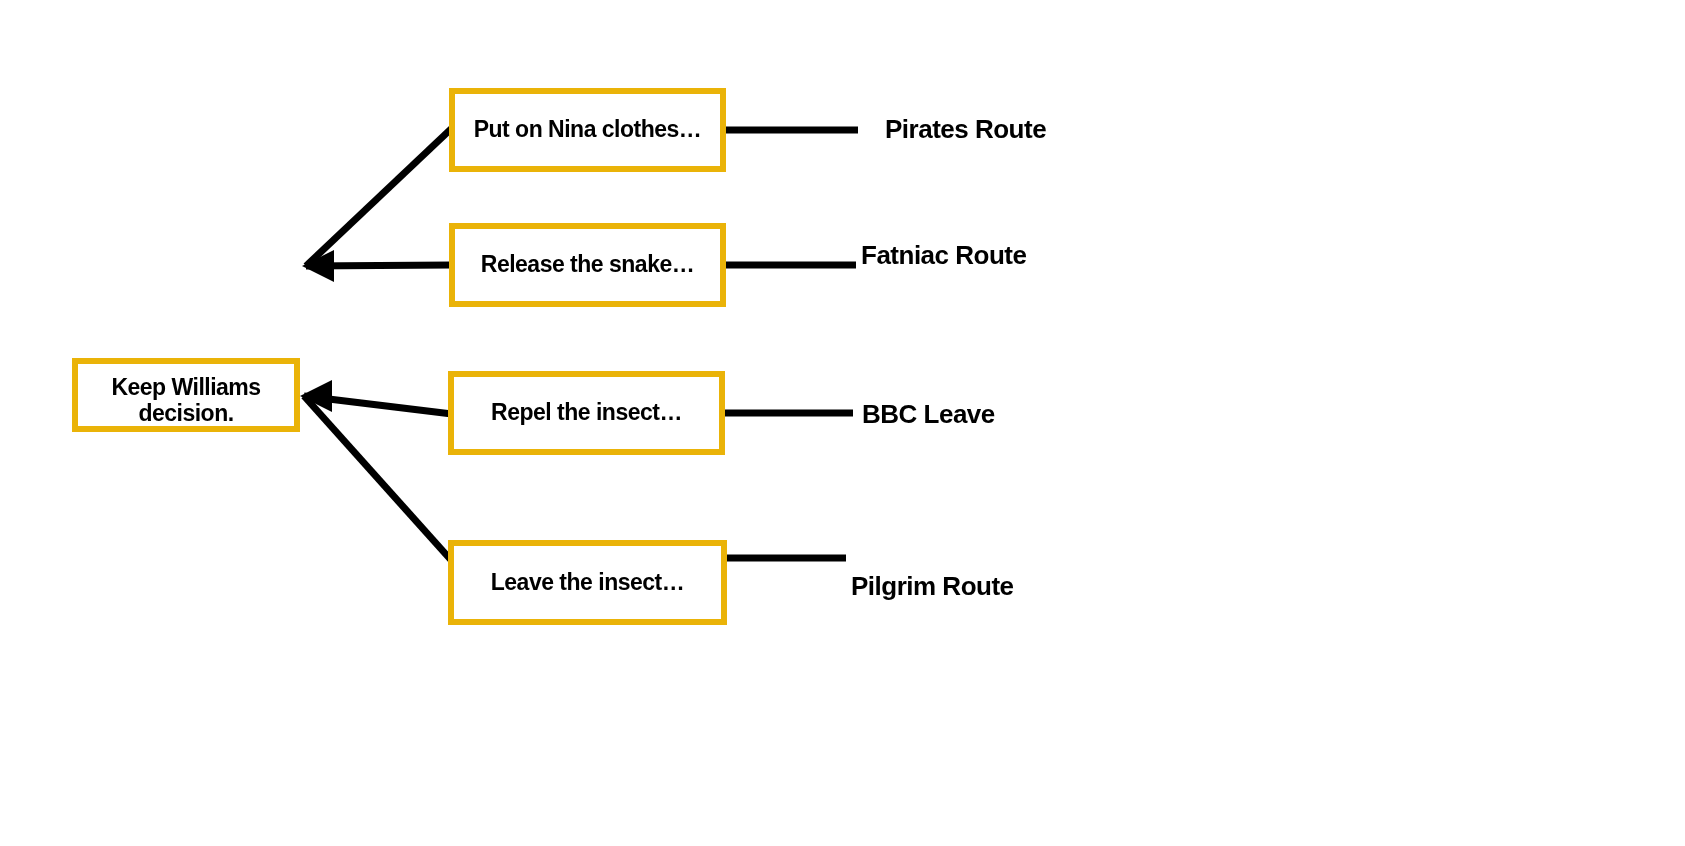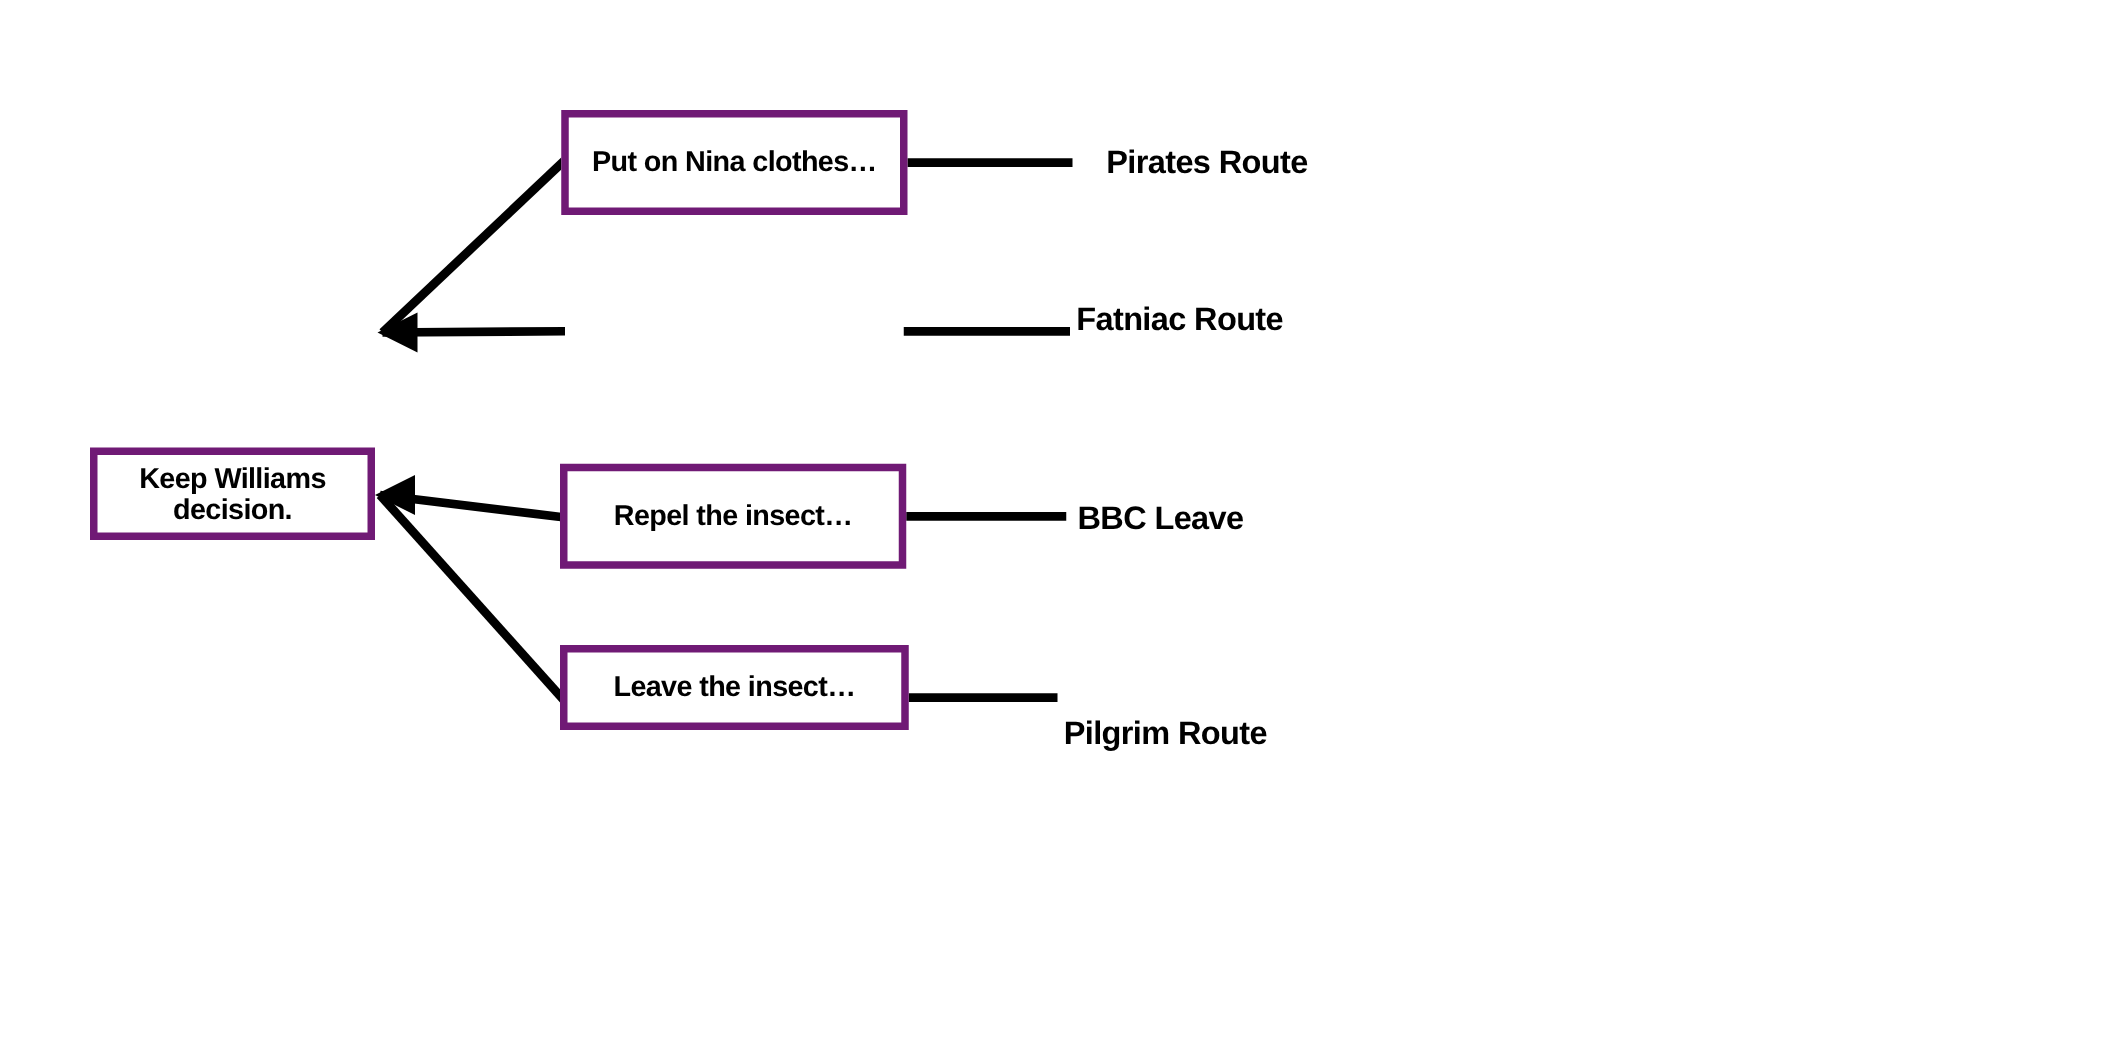--- a/index.html
+++ b/index.html
@@ -27,37 +27,37 @@
     stroke: #000000;
     stroke-width: 7;
   }
   .edges-layer polygon {
     fill: #000000;
   }
   .node {
     position: absolute;
     box-sizing: border-box;
     background: #ffffff;
-    border: 6px solid #701a75;
+    border: 6px solid #eab308;
     display: flex;
     align-items: center;
     justify-content: center;
     text-align: center;
     font-weight: 700;
     font-size: 23px;
     letter-spacing: -0.5px;
     line-height: 1.1;
     padding: 0 10px;
   }
   .node-idea    { left: 70px;  top: 232px; width: 232px; height: 75px; }
-  .node-keep    { left: 72px;  top: 358px; width: 228px; height: 74px; }
+  .node-keep    { left: 72px;  top: 358px; width: 228px; height: 74px; align-items: flex-end; }
   .node-nina    { left: 449px; top: 88px;  width: 277px; height: 84px; }
   .node-release { left: 449px; top: 223px; width: 277px; height: 84px; }
   .node-repel   { left: 448px; top: 371px; width: 277px; height: 84px; text-align: center; }
-  .node-leave   { left: 448px; top: 516px; width: 279px; height: 68px; }
+  .node-leave   { left: 448px; top: 540px; width: 279px; height: 85px; }
   .route-label {
     position: absolute;
     height: 32px;
     line-height: 32px;
     font-weight: 700;
     font-size: 26px;
     letter-spacing: -0.5px;
     white-space: nowrap;
   }
   .route-pirates { left: 865px; top: 113px; margin-left: 20px; }
@@ -88,20 +88,23 @@
 
 
   <div class="node node-keep">
     <span>Keep Williams decision.</span>
   </div>
 
   <div class="node node-nina">
     <span>Put on Nina clothes…</span>
   </div>
 
+  <div class="node node-release">
+    <span>Release the snake…</span>
+  </div>
 
   <div class="node node-repel">
     <span>Repel the insect…</span>
   </div>
 
   <div class="node node-leave">
     <span>Leave the insect…</span>
   </div>
 
   <div class="route-label route-pirates">Pirates Route</div>

